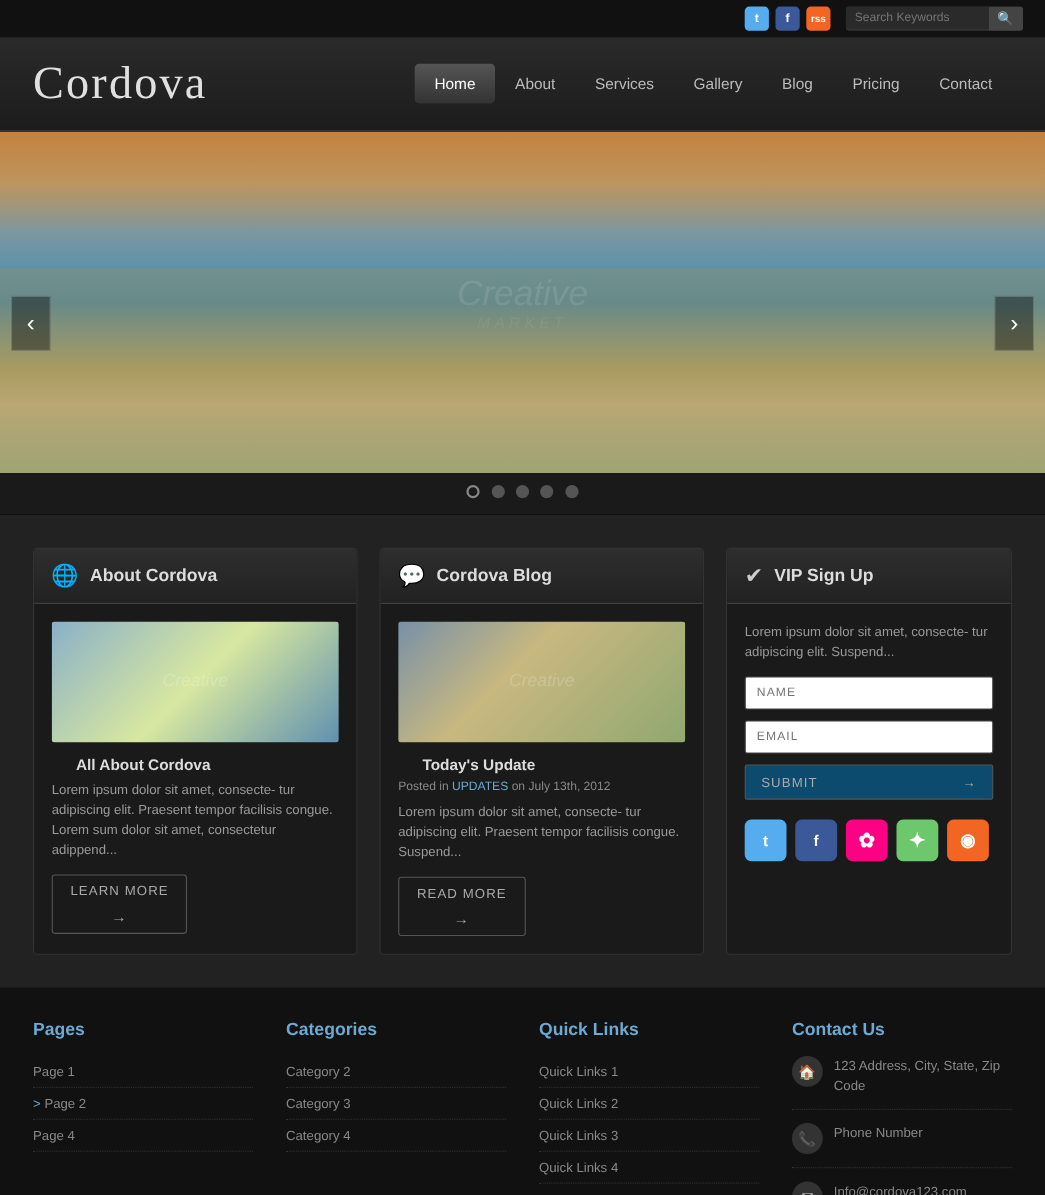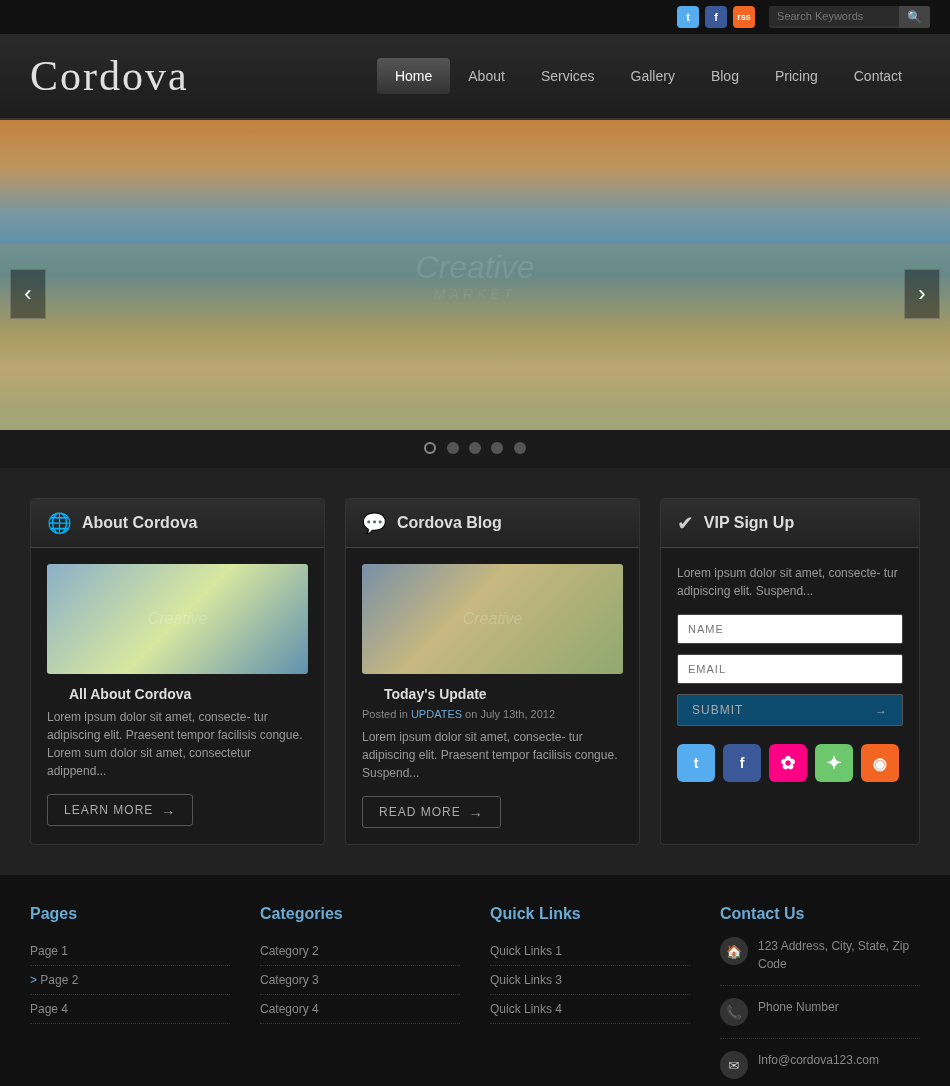--- a/index.html
+++ b/index.html
@@ -199,20 +199,21 @@
     .card-meta a { color: #6aaad4; text-decoration: none; }
     .card-text {
       font-size: 12px; color: #999; line-height: 1.5; margin-bottom: 14px;
     }
     .btn-learn {
       display: inline-flex; align-items: center; gap: 8px;
       border: 1px solid #555; background: transparent;
       color: #aaa; padding: 7px 16px; font-size: 12px;
       cursor: pointer; border-radius: 3px; letter-spacing: 1px;
       text-transform: uppercase;
+      flex-direction: column;
     }
     .btn-arrow { font-size: 14px; }
 
     
     .vip-card { flex: 0 0 260px; }
     .vip-desc { font-size: 12px; color: #999; line-height: 1.5; margin-bottom: 14px; }
     .vip-input {
       width: 100%; background: #ffffff; border: 1px solid #444;
       color: #888; padding: 8px 10px; font-size: 11px; letter-spacing: 1px;
       margin-bottom: 10px; outline: none; border-radius: 2px;
@@ -401,20 +402,21 @@
       <li>Category 2</li>
       <li>Category 3</li>
       <li>Category 4</li>
     </ul>
   </div>
 
   <div class="footer-col">
     <div class="footer-title">Quick Links</div>
     <ul class="footer-list">
       <li>Quick Links 1</li>
+      <li>Quick Links 2</li>
       <li>Quick Links 3</li>
       <li>Quick Links 4</li>
     </ul>
   </div>
 
   <div class="footer-col">
     <div class="footer-title">Contact Us</div>
     <div class="footer-contact-item">
       <div class="contact-icon">🏠</div>
       <div class="contact-text">123 Address, City, State, Zip Code</div>

